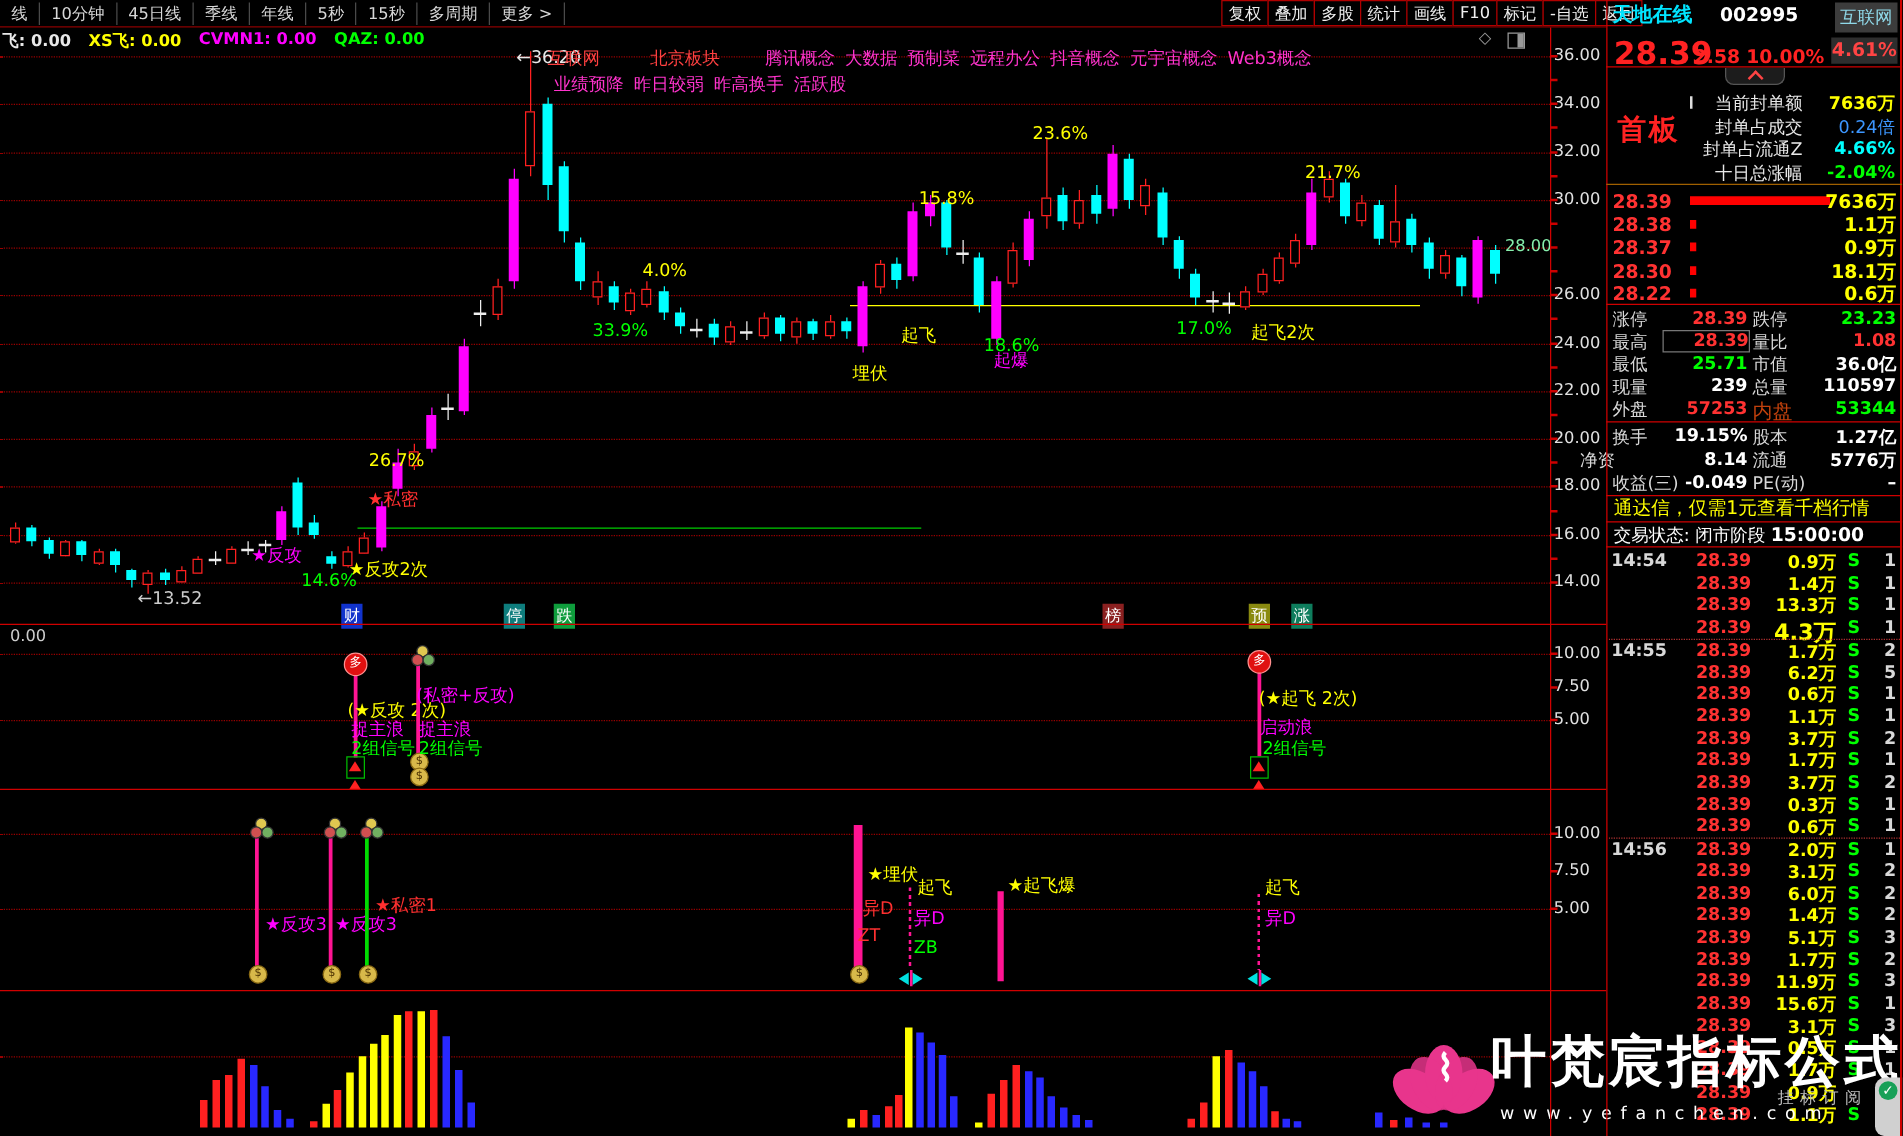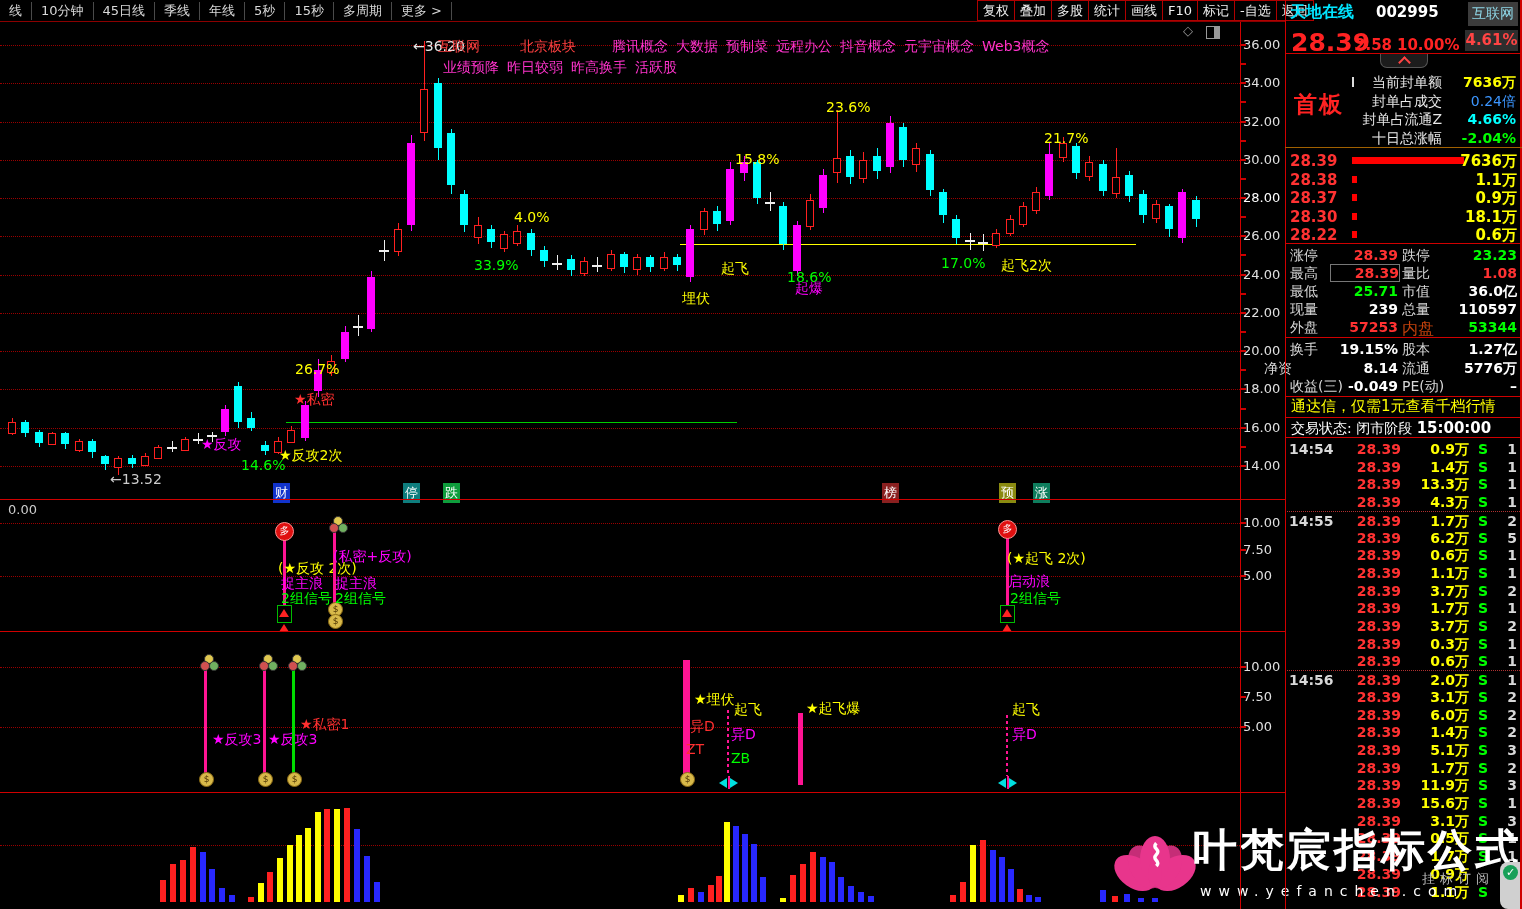--- a/index.html
+++ b/index.html
@@ -71,36 +71,42 @@
       <div class="tbtn">统计</div>
       <div class="tbtn">画线</div>
       <div class="tbtn">F10</div>
       <div class="tbtn">标记</div>
       <div class="tbtn">-自选</div>
       <div class="tbtn">返回</div>
     </div>
   <span class="t" id="stock-name">天地在线</span>
   <span class="t" id="stock-code">002995</span>
   <div class="abs" id="sector-badge">互联网</div>
+  <div id="ind-row">
+      <span style="color: rgb(232, 232, 232);">飞: 0.00</span>
+      <span style="color: rgb(255, 255, 0);">XS飞: 0.00</span>
+      <span style="color: rgb(255, 0, 255);">CVMN1: 0.00</span>
+      <span style="color: rgb(0, 255, 0);">QAZ: 0.00</span>
+    </div>
   <span class="t" id="icon-diamond">◇</span>
   <div class="abs" id="icon-layout">
       <div></div>
     </div>
 
   <div id="chart-root">
       <div style="position: absolute; left: 0px; top: 45px; width: 1240px; height: 0px; border-top: 1px dotted rgb(153, 0, 0);"></div>
       <div style="position: absolute; left: 1243px; top: 37px; color: rgb(224, 224, 224); font-size: 13px; white-space: nowrap; width: 38px;">36.00</div>
       <div style="position: absolute; left: 0px; top: 83px; width: 1240px; height: 0px; border-top: 1px dotted rgb(153, 0, 0);"></div>
       <div style="position: absolute; left: 1243px; top: 75.272px; color: rgb(224, 224, 224); font-size: 13px; white-space: nowrap; width: 38px;">34.00</div>
       <div style="position: absolute; left: 0px; top: 122px; width: 1240px; height: 0px; border-top: 1px dotted rgb(153, 0, 0);"></div>
       <div style="position: absolute; left: 1243px; top: 113.544px; color: rgb(224, 224, 224); font-size: 13px; white-space: nowrap; width: 38px;">32.00</div>
       <div style="position: absolute; left: 0px; top: 160px; width: 1240px; height: 0px; border-top: 1px dotted rgb(153, 0, 0);"></div>
       <div style="position: absolute; left: 1243px; top: 151.816px; color: rgb(224, 224, 224); font-size: 13px; white-space: nowrap; width: 38px;">30.00</div>
       <div style="position: absolute; left: 0px; top: 198px; width: 1240px; height: 0px; border-top: 1px dotted rgb(153, 0, 0);"></div>
-      <div style="position: absolute; left: 1243px; top: 190.088px; color: #ffffff; font-size: 13px; white-space: nowrap; width: 38px;">28.00</div>
+      <div style="position: absolute; left: 1204px; top: 190.088px; color: #86efac; font-size: 13px; white-space: nowrap; width: 38px;">28.00</div>
       <div style="position: absolute; left: 0px; top: 236px; width: 1240px; height: 0px; border-top: 1px dotted rgb(153, 0, 0);"></div>
       <div style="position: absolute; left: 1243px; top: 228.36px; color: rgb(224, 224, 224); font-size: 13px; white-space: nowrap; width: 38px;">26.00</div>
       <div style="position: absolute; left: 0px; top: 275px; width: 1240px; height: 0px; border-top: 1px dotted rgb(153, 0, 0);"></div>
       <div style="position: absolute; left: 1243px; top: 266.632px; color: rgb(224, 224, 224); font-size: 13px; white-space: nowrap; width: 38px;">24.00</div>
       <div style="position: absolute; left: 0px; top: 313px; width: 1240px; height: 0px; border-top: 1px dotted rgb(153, 0, 0);"></div>
       <div style="position: absolute; left: 1243px; top: 304.904px; color: rgb(224, 224, 224); font-size: 13px; white-space: nowrap; width: 38px;">22.00</div>
       <div style="position: absolute; left: 0px; top: 351px; width: 1240px; height: 0px; border-top: 1px dotted rgb(153, 0, 0);"></div>
       <div style="position: absolute; left: 1243px; top: 343.176px; color: rgb(224, 224, 224); font-size: 13px; white-space: nowrap; width: 38px;">20.00</div>
       <div style="position: absolute; left: 0px; top: 389px; width: 1240px; height: 0px; border-top: 1px dotted rgb(153, 0, 0);"></div>
       <div style="position: absolute; left: 1243px; top: 381.448px; color: rgb(224, 224, 224); font-size: 13px; white-space: nowrap; width: 38px;">18.00</div>
@@ -567,21 +573,21 @@
         <div style="position: absolute; left: 0px; top: 35.4px; width: 233px; height: 17.7px;">
           <span style="position: absolute; top: 1px; font-size: 14px; font-weight: 700; white-space: nowrap; left: 2px; width: 52px; color: rgb(216, 216, 216); text-align: left;"></span>
           <span style="position: absolute; top: 1px; font-size: 14px; font-weight: 700; white-space: nowrap; left: 58px; width: 56px; color: rgb(255, 50, 50); text-align: right;">28.39</span>
           <span style="position: absolute; top: 1px; font-size: 14px; font-weight: 700; white-space: nowrap; left: 116px; width: 66px; color: rgb(255, 255, 0); text-align: right;">13.3万</span>
           <span style="position: absolute; top: 1px; font-size: 14px; font-weight: 700; white-space: nowrap; left: 188px; width: 16px; color: rgb(0, 255, 0); text-align: center;">S</span>
           <span style="position: absolute; top: 1px; font-size: 14px; font-weight: 700; white-space: nowrap; left: 206px; width: 24px; color: rgb(216, 216, 216); text-align: right;">1</span>
         </div>
         <div style="position: absolute; left: 0px; top: 53.1px; width: 233px; height: 17.7px;">
           <span style="position: absolute; top: 1px; font-size: 14px; font-weight: 700; white-space: nowrap; left: 2px; width: 52px; color: rgb(216, 216, 216); text-align: left;"></span>
           <span style="position: absolute; top: 1px; font-size: 14px; font-weight: 700; white-space: nowrap; left: 58px; width: 56px; color: rgb(255, 50, 50); text-align: right;">28.39</span>
-          <span style="position: absolute; top: 1px; font-size: 14px; font-weight: 700; white-space: nowrap; left: 116px; width: 66px; color: rgb(255, 255, 0); text-align: right;">4.3万</span>
+          <span style="position: absolute; top: 1px; font-size: 18px; font-weight: 700; white-space: nowrap; left: 116px; width: 66px; color: rgb(255, 255, 0); text-align: right;">4.3万</span>
           <span style="position: absolute; top: 1px; font-size: 14px; font-weight: 700; white-space: nowrap; left: 188px; width: 16px; color: rgb(0, 255, 0); text-align: center;">S</span>
           <span style="position: absolute; top: 1px; font-size: 14px; font-weight: 700; white-space: nowrap; left: 206px; width: 24px; color: rgb(216, 216, 216); text-align: right;">1</span>
         </div>
         <div style="position: absolute; left: 0px; top: 70.8px; width: 233px; height: 17.7px; border-top: 1px dotted rgb(176, 48, 48);">
           <span style="position: absolute; top: 1px; font-size: 14px; font-weight: 700; white-space: nowrap; left: 2px; width: 52px; color: rgb(216, 216, 216); text-align: left;">14:55</span>
           <span style="position: absolute; top: 1px; font-size: 14px; font-weight: 700; white-space: nowrap; left: 58px; width: 56px; color: rgb(255, 50, 50); text-align: right;">28.39</span>
           <span style="position: absolute; top: 1px; font-size: 14px; font-weight: 700; white-space: nowrap; left: 116px; width: 66px; color: rgb(255, 255, 0); text-align: right;">1.7万</span>
           <span style="position: absolute; top: 1px; font-size: 14px; font-weight: 700; white-space: nowrap; left: 188px; width: 16px; color: rgb(0, 255, 0); text-align: center;">S</span>
           <span style="position: absolute; top: 1px; font-size: 14px; font-weight: 700; white-space: nowrap; left: 206px; width: 24px; color: rgb(216, 216, 216); text-align: right;">2</span>
         </div>

